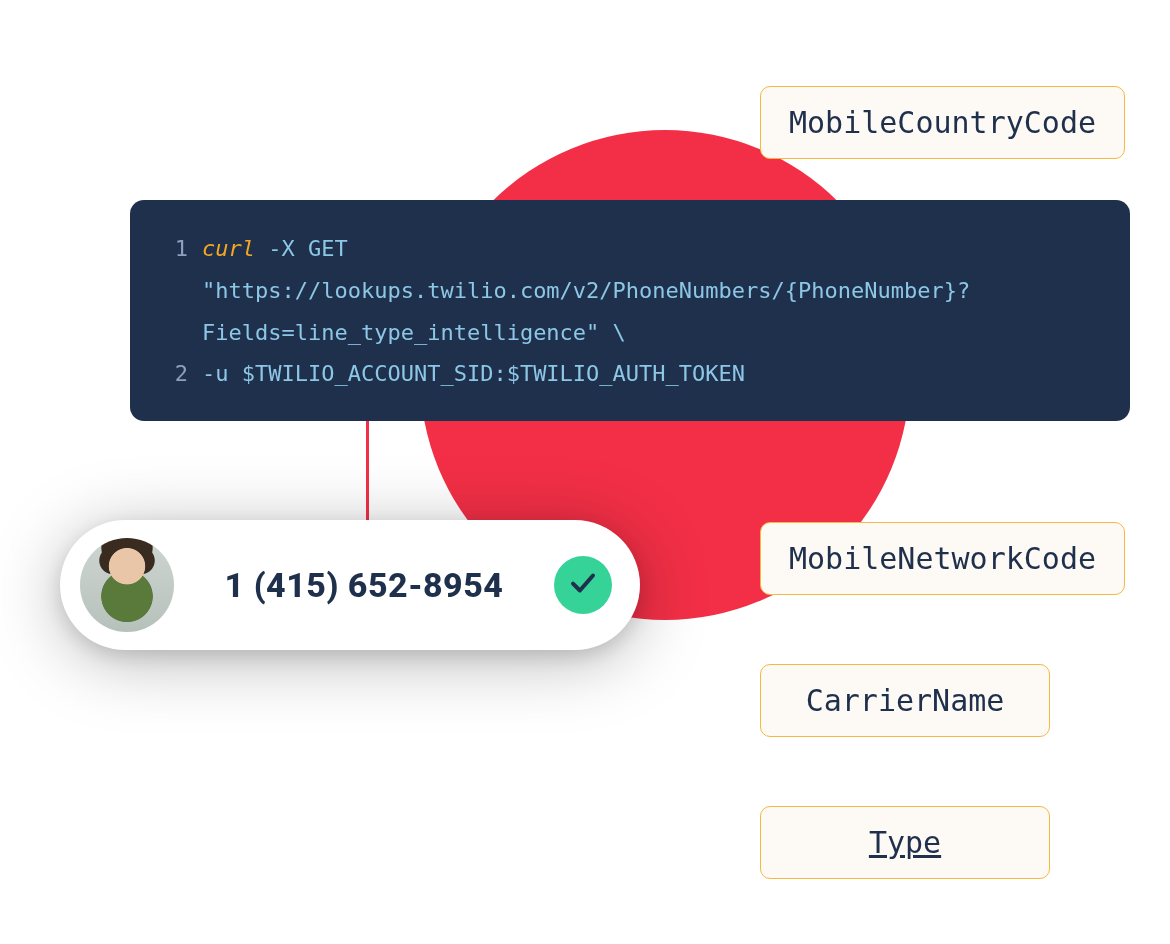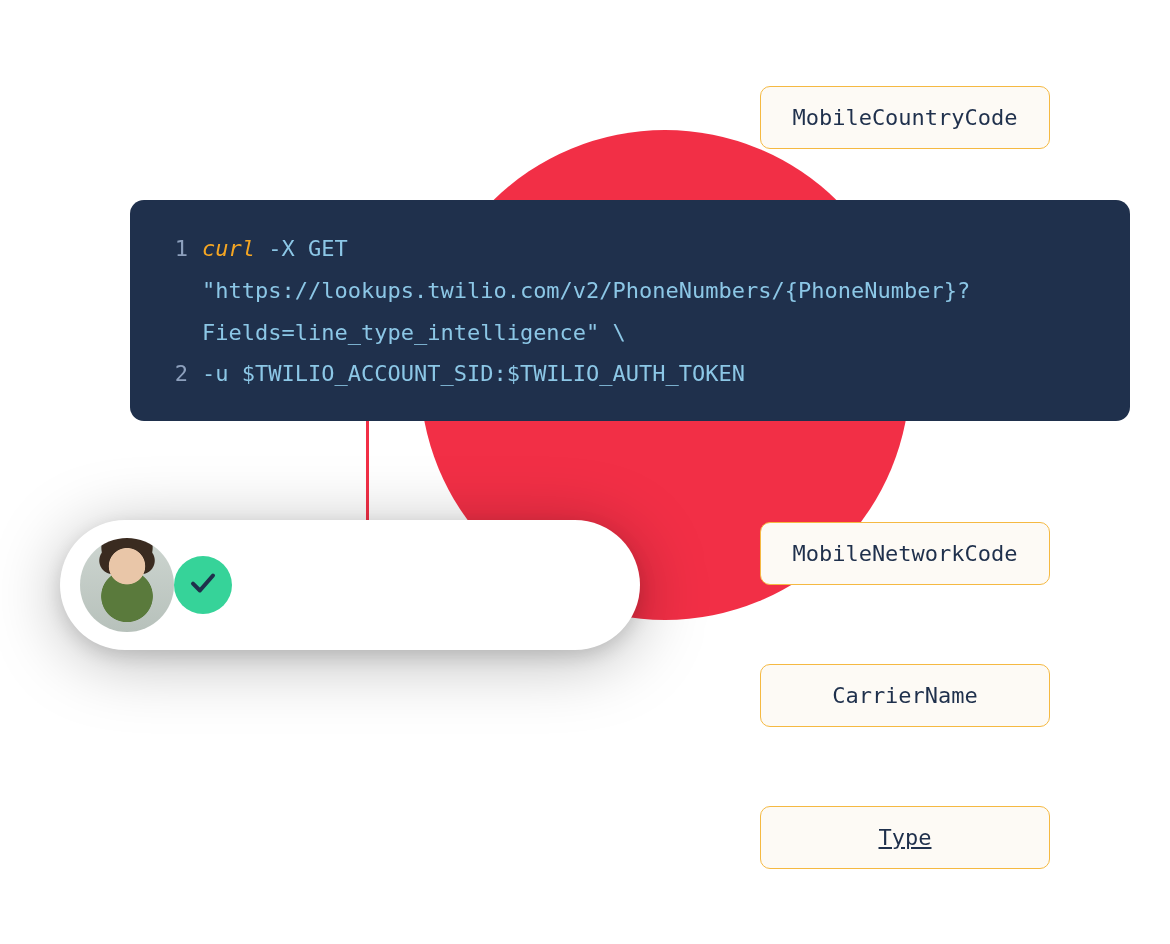--- a/index.html
+++ b/index.html
@@ -132,21 +132,21 @@
 
   
   .chip {
     position: absolute;
     min-width: 290px;
     padding: 18px 28px;
     background: #fdfaf5;
     border: 1.5px solid #f5b942;
     border-radius: 10px;
     text-align: center;
-    font-size: 22px;
+    font-size: 30px;
     color: #1f304c;
     z-index: 6;
     font-family: ui-monospace, "SF Mono", Menlo, Consolas, monospace;
   }
 </style>
 </head>
 <body>
 
 <div class="stage">
 
@@ -160,20 +160,21 @@
   <div class="connector"></div>
   <div class="connector-dot">
     <div class="ring"></div>
     <div class="ring2"></div>
     <div class="core"></div>
   </div>
 
   <div class="pill-shadow"></div>
   <div class="pill">
     <div class="avatar"></div>
+    <div class="phone-number">1 (415) 652-8954</div>
     <div class="check-badge">
       <span>
         <svg viewBox="0 0 24 24" fill="none" stroke="#1f304c" stroke-width="3.2" stroke-linecap="round" stroke-linejoin="round">
           <polyline points="4 12.5 9.5 18 20 6"></polyline>
         </svg>
       </span>
     </div>
   </div>
 
   <div id="chips">

